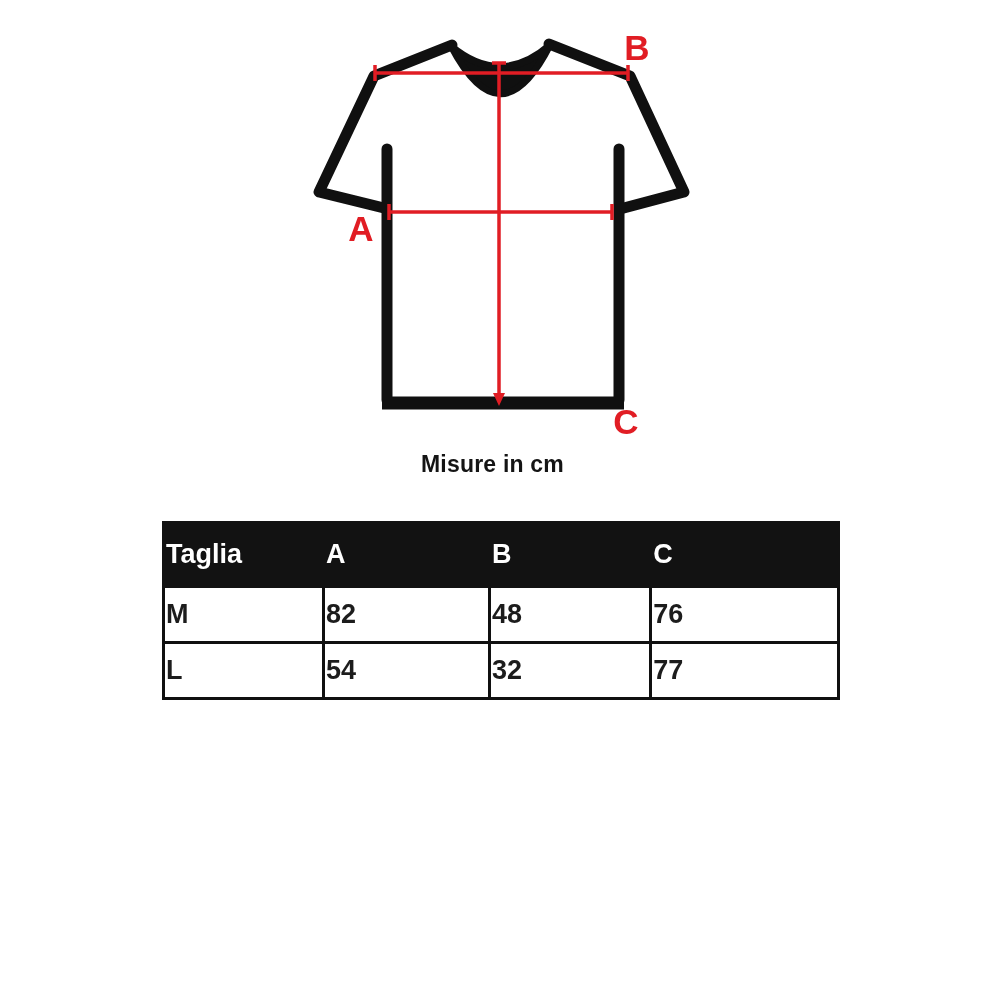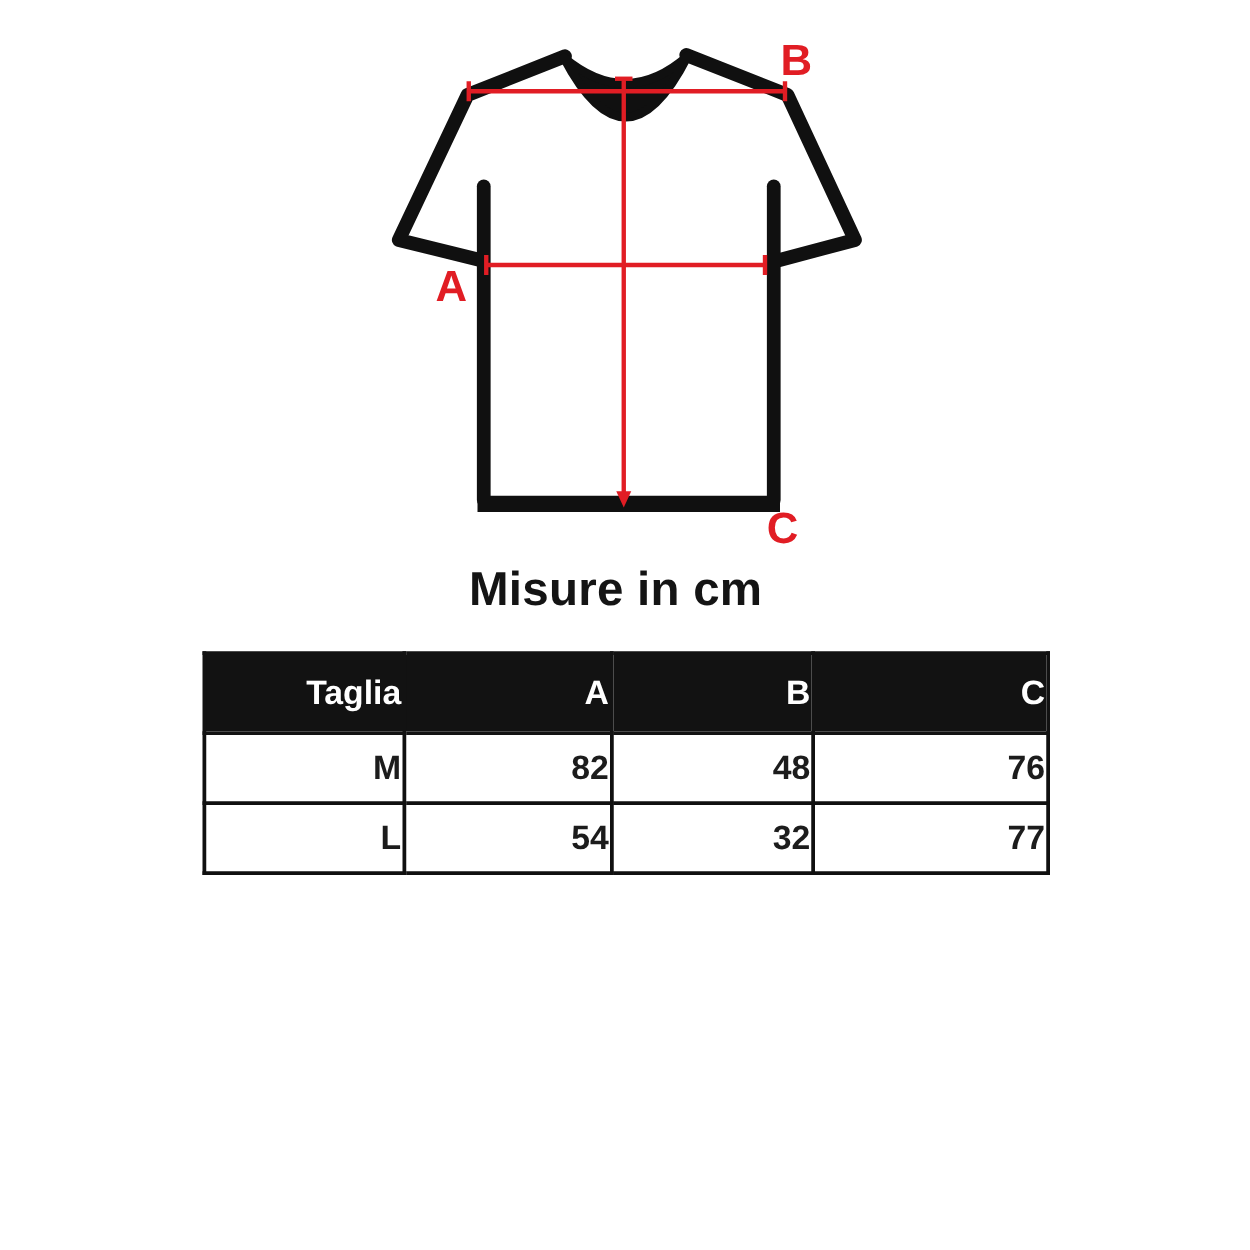--- a/index.html
+++ b/index.html
@@ -27,29 +27,29 @@
   .redfill{fill:var(--red);stroke:none;}
   .lbl{
     fill:var(--red);
     font-family:"Liberation Sans",sans-serif;
     font-size:35px;font-weight:bold;
     text-anchor:middle;
   }
   .title{
     position:absolute;top:451px;left:0;width:985px;
     margin:0;text-align:center;
-    font-size:38px;font-weight:bold;color:#141414;
+    font-size:23px;font-weight:bold;color:#141414;
     letter-spacing:0.2px;
   }
   table.size{
     position:absolute;left:162px;top:521px;width:678px;
     border-collapse:collapse;table-layout:fixed;
   }
   table.size th,table.size td{
-    text-align:right;vertical-align:middle;
+    text-align:left;vertical-align:middle;
     font-weight:bold;overflow:hidden;
   }
   table.size thead th{
     background:var(--header-bg);
     color:var(--header-text);
     border:3px solid var(--header-bg);
     height:59px;font-size:27px;
   }
   table.size tbody td{
     background:var(--page-bg);

